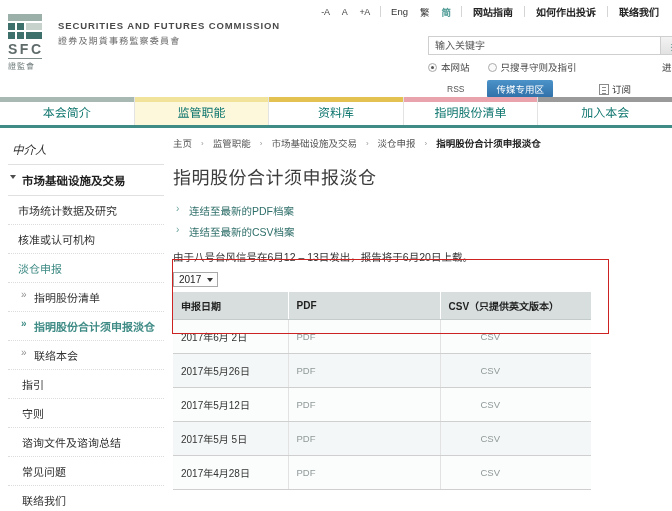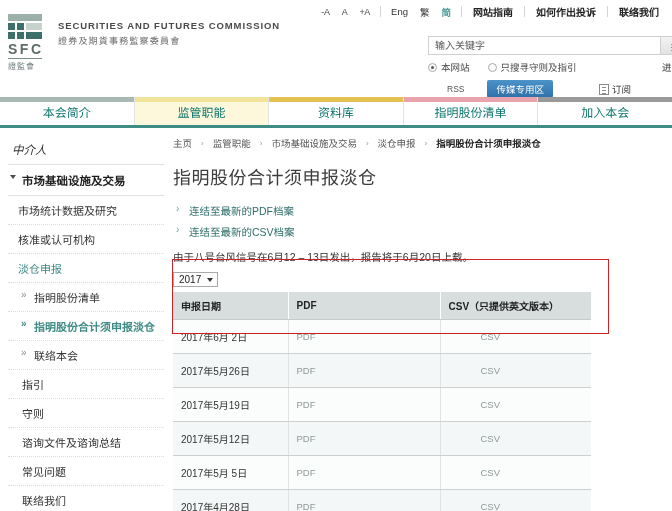--- a/index.html
+++ b/index.html
@@ -423,25 +423,20 @@
           <td>2017年6月 2日</td>
           <td class="link">PDF</td>
           <td class="link">CSV</td>
         </tr>
         <tr>
           <td>2017年5月26日</td>
           <td class="link">PDF</td>
           <td class="link">CSV</td>
         </tr>
         <tr>
-          <td>2017年5月19日</td>
-          <td class="link">PDF</td>
-          <td class="link">CSV</td>
-        </tr>
-        <tr>
           <td>2017年5月12日</td>
           <td class="link">PDF</td>
           <td class="link">CSV</td>
         </tr>
         <tr>
           <td>2017年5月 5日</td>
           <td class="link">PDF</td>
           <td class="link">CSV</td>
         </tr>
         <tr>

